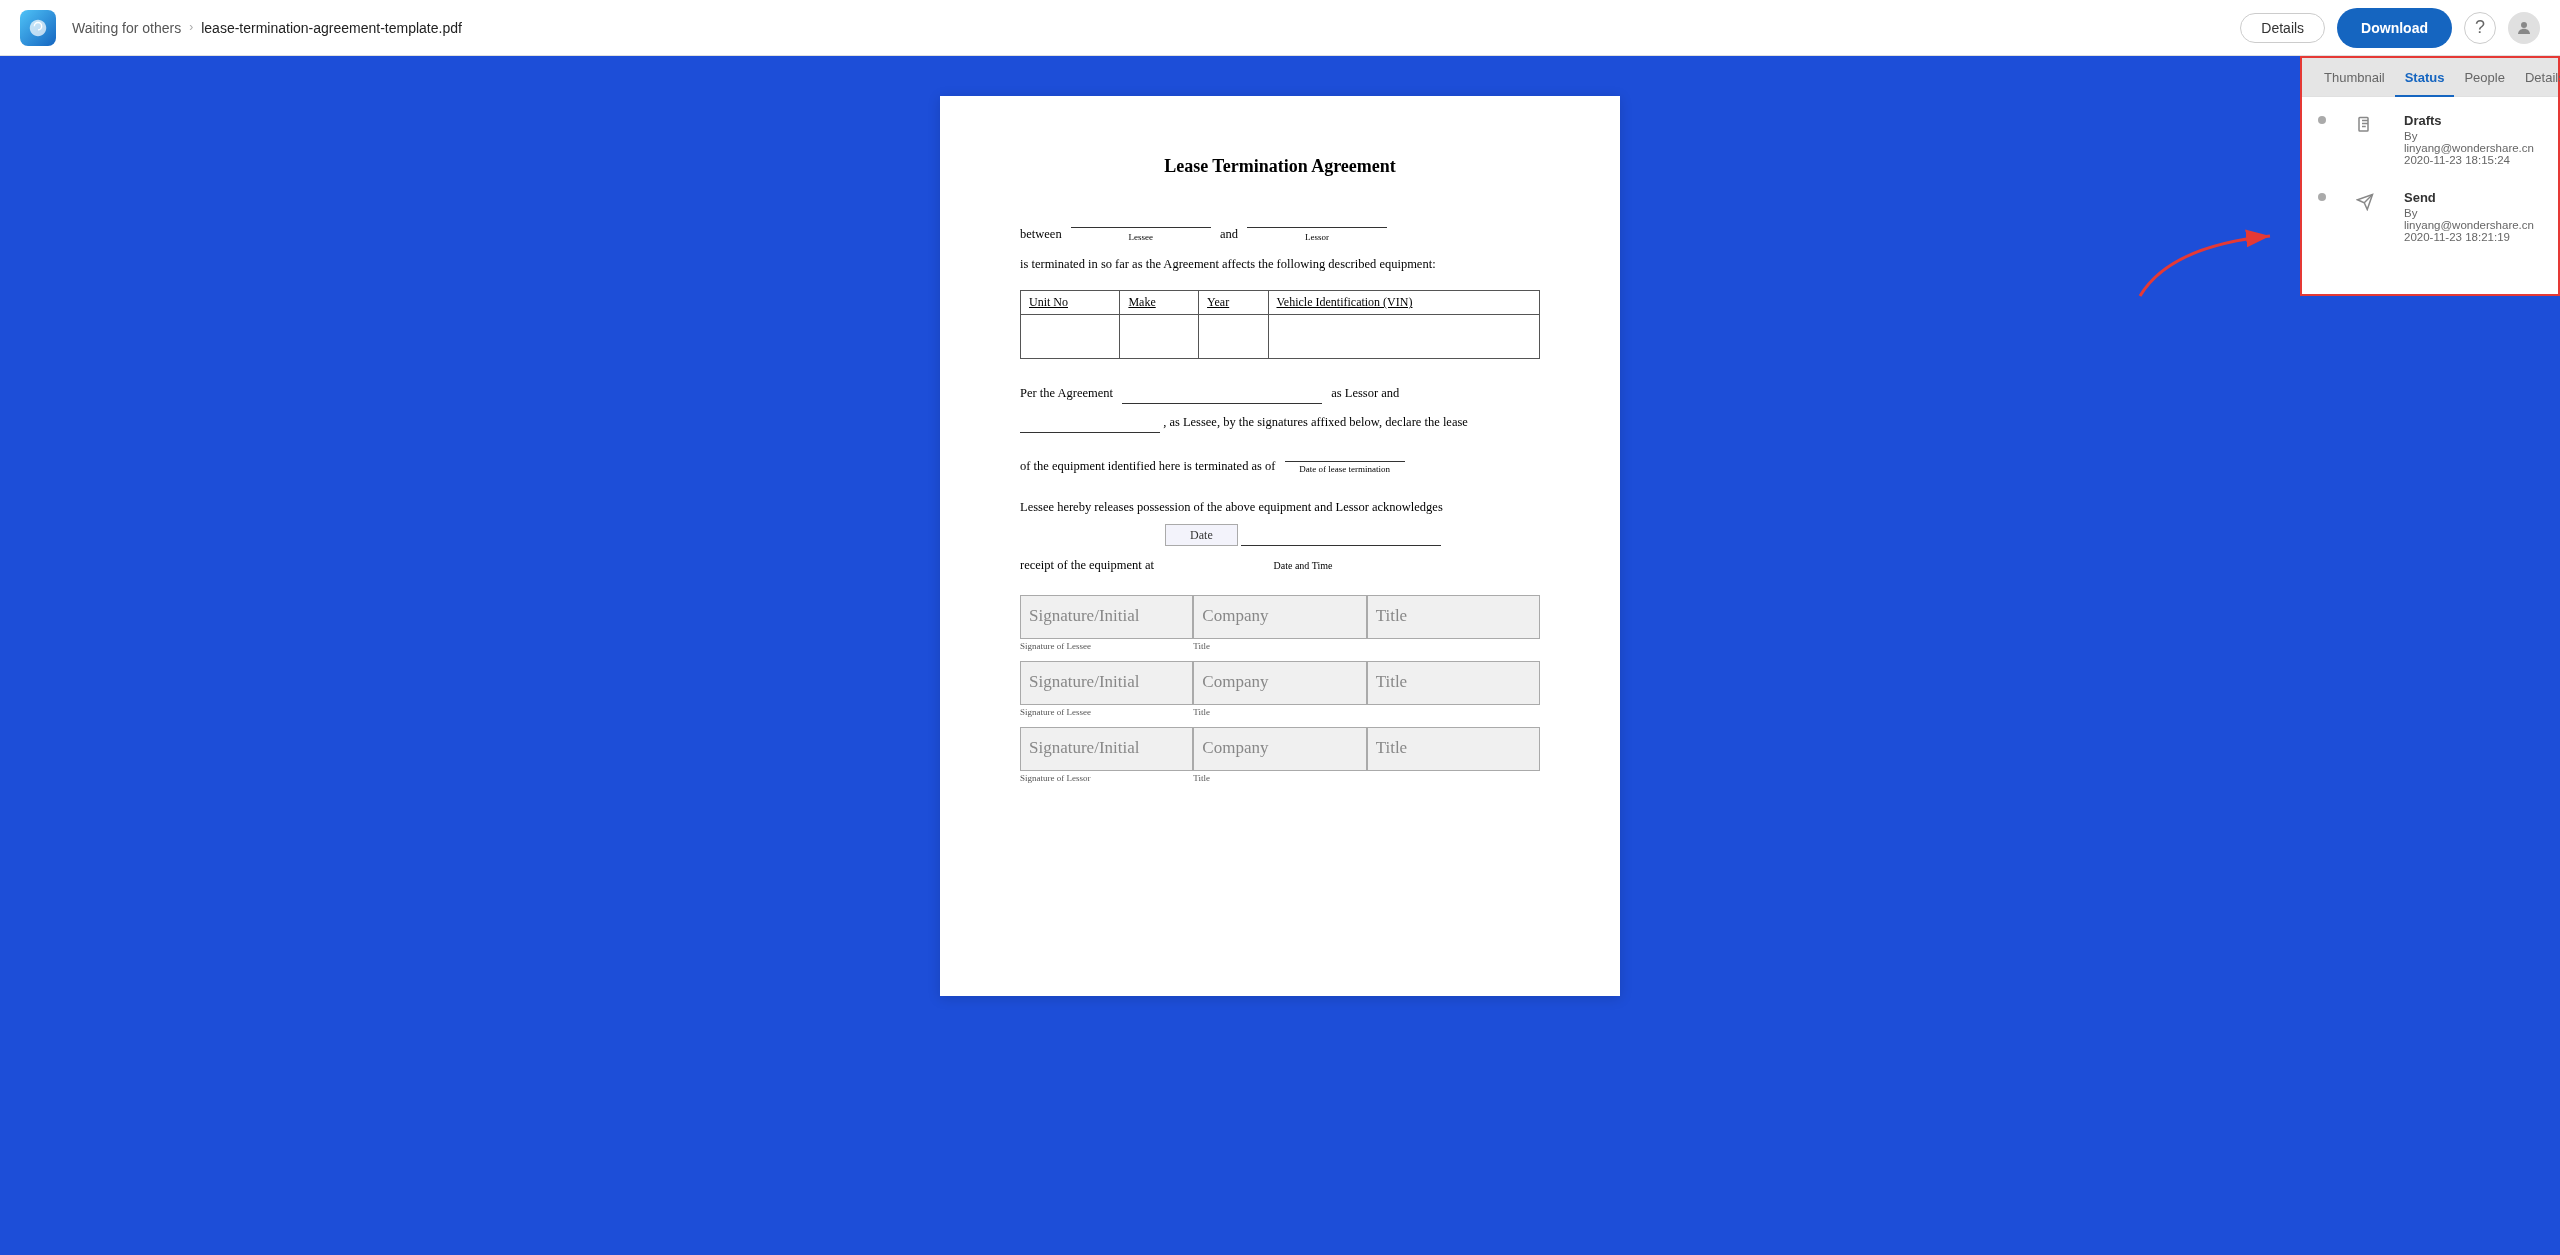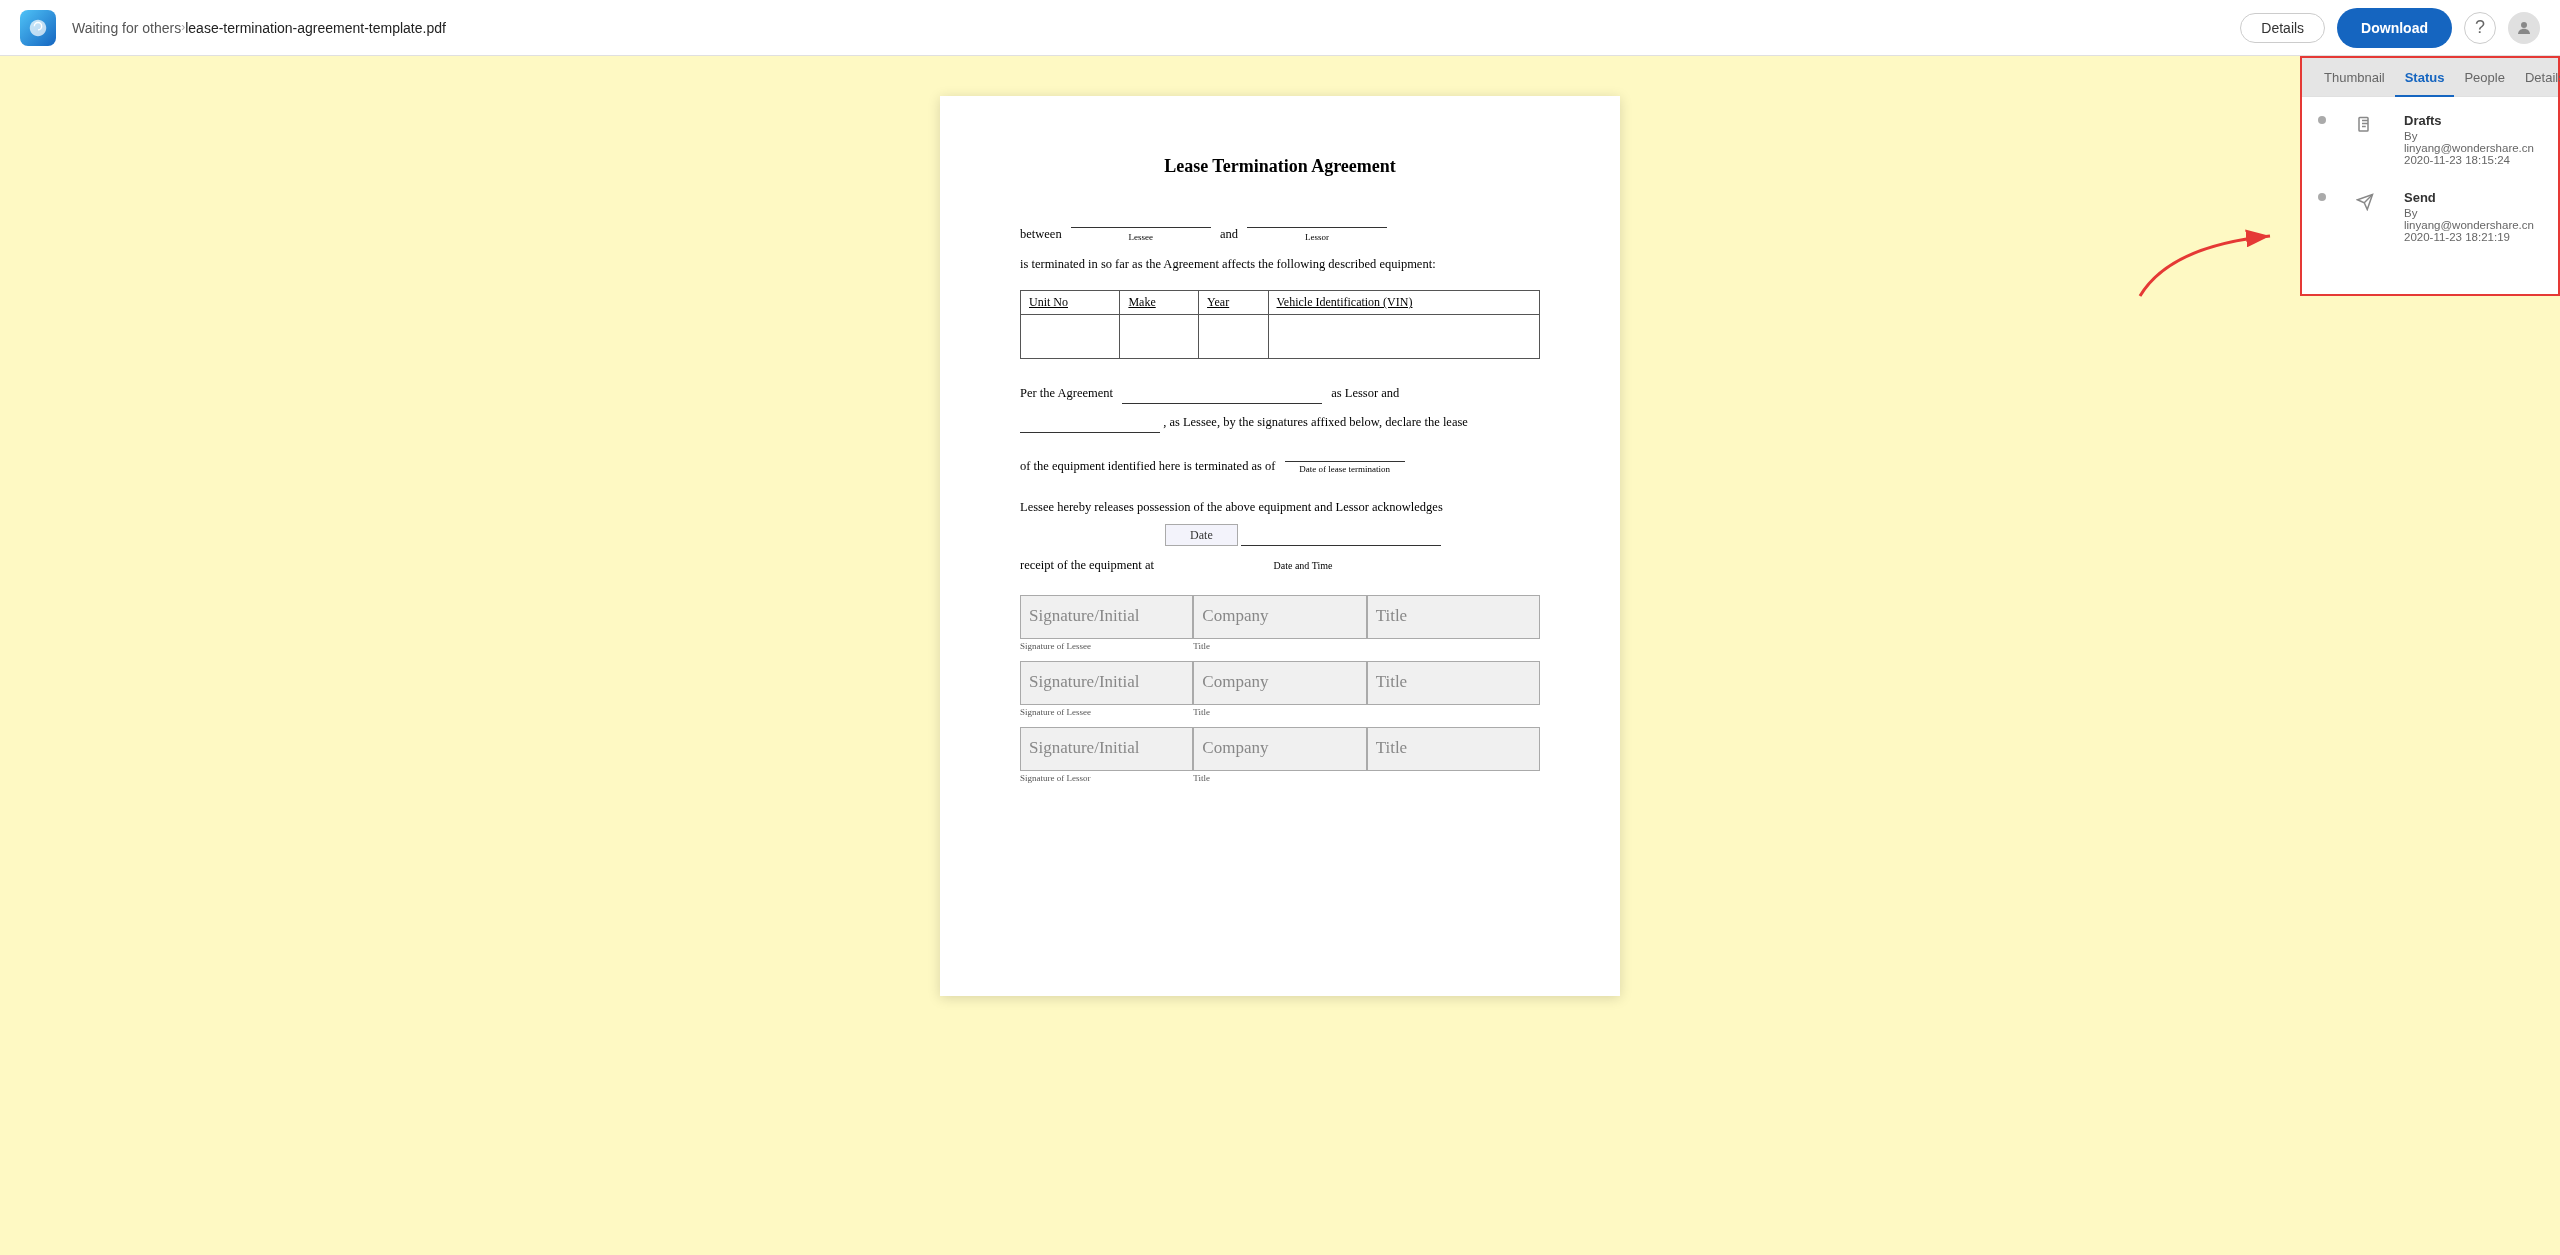--- a/index.html
+++ b/index.html
@@ -20,21 +20,21 @@
       width: 36px;
       height: 36px;
       border-radius: 8px;
       background: linear-gradient(135deg, #4fc3f7, #1565c0);
       display: flex; align-items: center; justify-content: center;
       margin-right: 16px;
       flex-shrink: 0;
     }
     .topbar-logo svg { width: 22px; height: 22px; }
     .topbar-breadcrumb {
-      display: flex; 
+      display: flex; gap: 8px;
       font-size: 14px; color: #555;
     }
     .topbar-breadcrumb .waiting { color: #555; cursor: pointer; }
     .topbar-breadcrumb .chevron { color: #aaa; font-size: 12px; }
     .topbar-breadcrumb .filename { color: #222; font-weight: 500; font-size: 14px; }
     .topbar-actions {
       margin-left: auto;
       display: flex; align-items: center; gap: 12px;
     }
     .btn-details {
@@ -77,21 +77,21 @@
       height: calc(1255px - 56px);
       position: relative;
     }
 
     
     .doc-area {
       flex: 1;
       display: flex;
       align-items: flex-start;
       justify-content: center;
-      background: #fef9c3;
+      background: #1d4ed8;
       padding: 40px 20px;
       overflow-y: auto;
     }
 
     
     .pdf-page {
       background: #fff;
       width: 680px;
       min-height: 900px;
       padding: 60px 80px 80px 80px;

